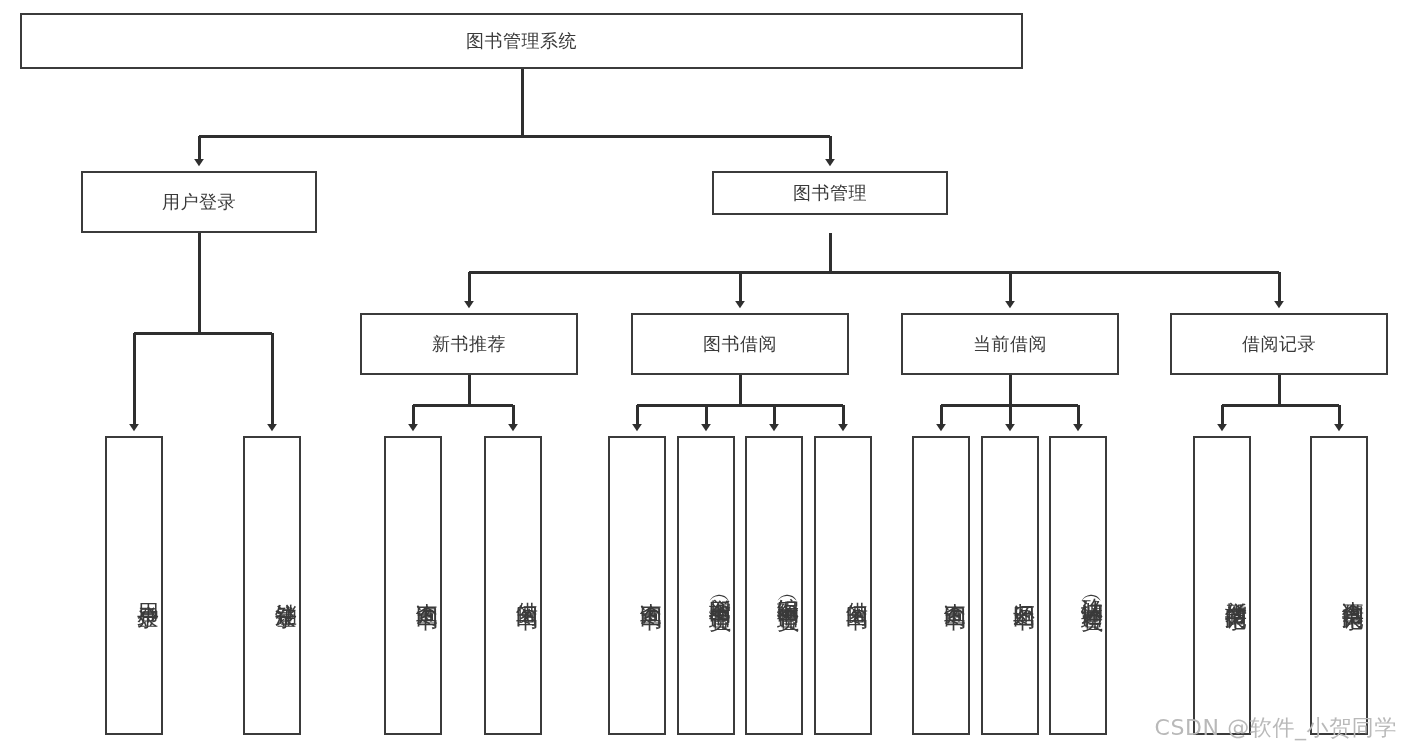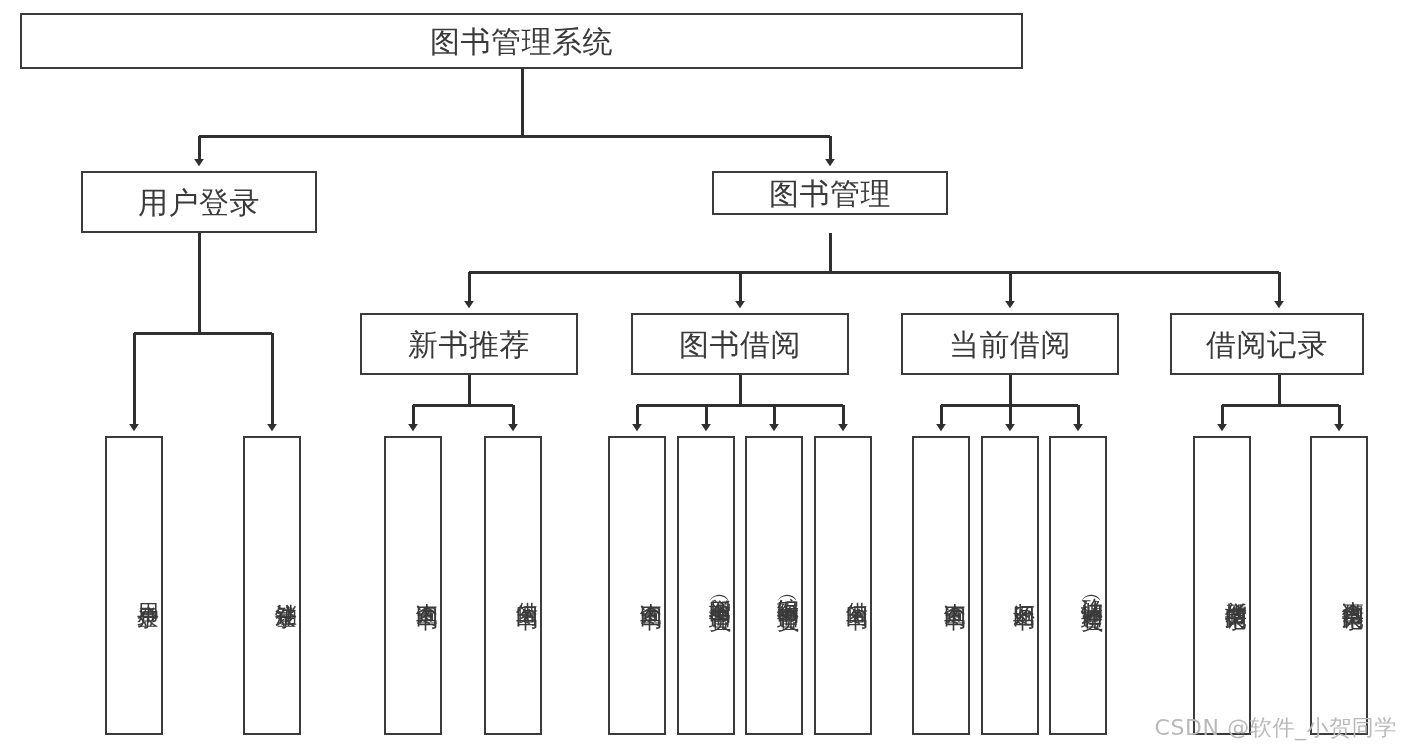--- a/index.html
+++ b/index.html
@@ -34,21 +34,21 @@
     box-sizing: border-box;
     background: #ffffff;
     border: 2px solid #3b3b3b;
     display: flex;
     align-items: center;
     justify-content: center;
     color: #3a3a3a;
     z-index: 2;
   }
   .node-h {
-    font-size: 30px;
+    font-size: 18px;
     line-height: 1.1;
     letter-spacing: 0.5px;
     white-space: nowrap;
   }
   .node-v {
     font-size: 22px;
     line-height: 1.18;
     writing-mode: vertical-rl;
     text-orientation: upright;
     -webkit-writing-mode: vertical-rl;
@@ -130,21 +130,21 @@
   </svg>
 
   <div class="node node-h" style="left:20px; top:13px; width:1003px; height:56px;">图书管理系统</div>
 
   <div class="node node-h" style="left:81px; top:171px; width:236px; height:62px;">用户登录</div>
   <div class="node node-h" style="left:712px; top:171px; width:236px; height:44px;">图书管理</div>
 
   <div class="node node-h" style="left:360px; top:313px; width:218px; height:62px;">新书推荐</div>
   <div class="node node-h" style="left:631px; top:313px; width:218px; height:62px;">图书借阅</div>
   <div class="node node-h" style="left:901px; top:313px; width:218px; height:62px;">当前借阅</div>
-  <div class="node node-h" style="left:1170px; top:313px; width:194px; height:62px;">借阅记录</div>
+  <div class="node node-h" style="left:1170px; top:313px; width:218px; height:62px;">借阅记录</div>
 
   <div class="node node-v" style="left:105px; top:436px; width:58px; height:299px;">
     <span class="vlabel">用户登录</span>
   </div>
   <div class="node node-v" style="left:243px; top:436px; width:58px; height:299px;">
     <span class="vlabel">注销登录</span>
   </div>
 
   <div class="node node-v" style="left:384px; top:436px; width:58px; height:299px;">
     <span class="vlabel">查询图书</span>

